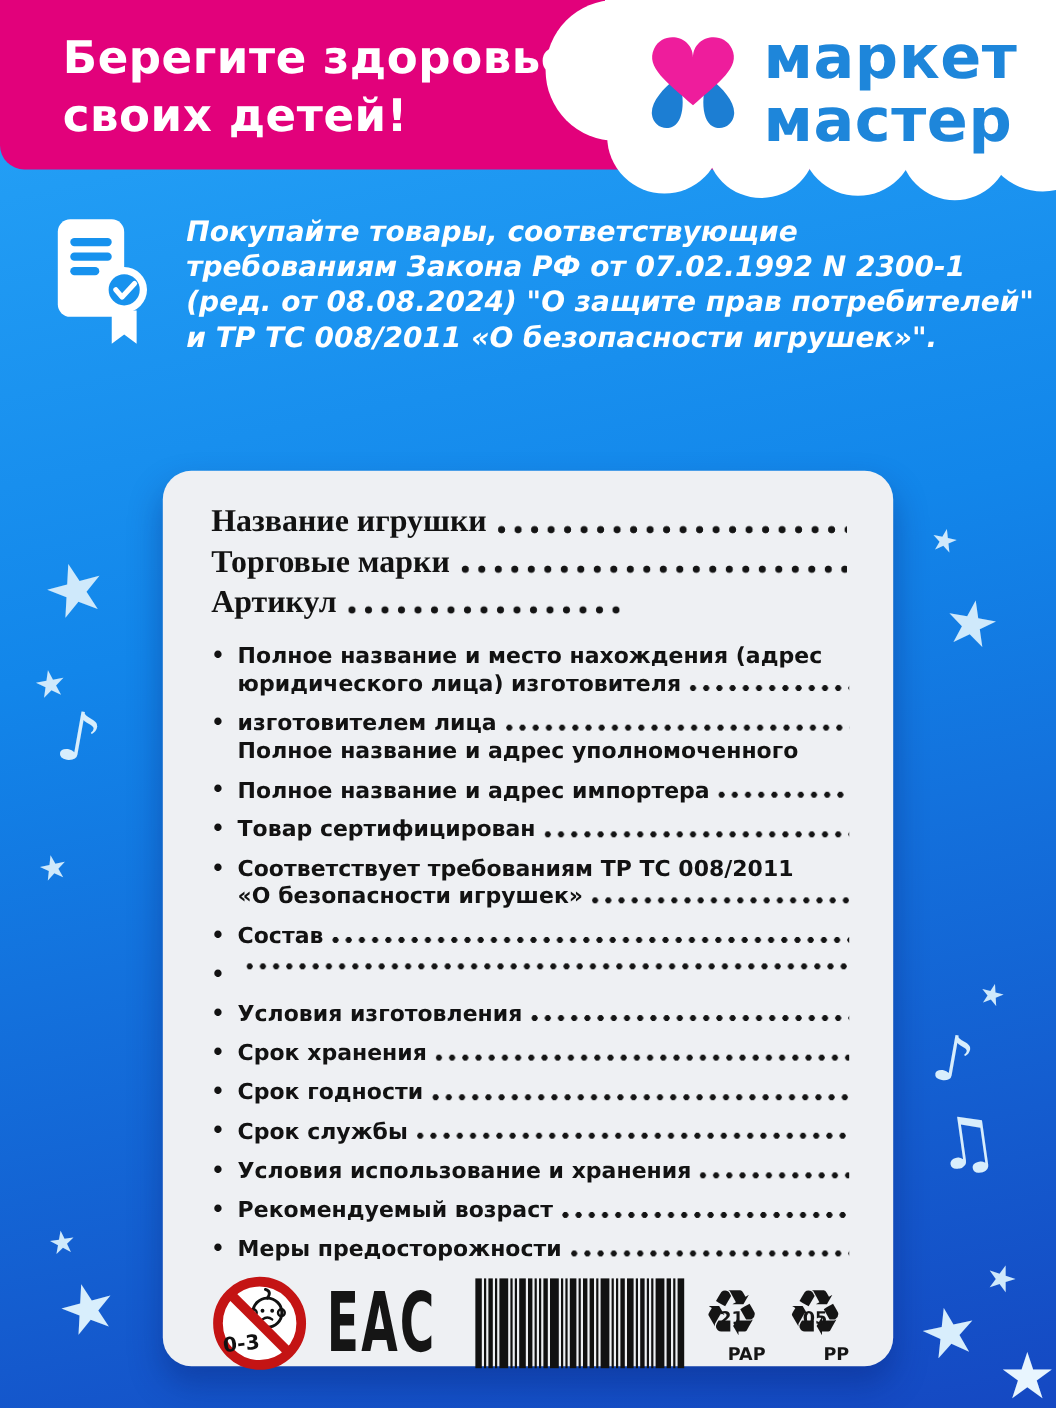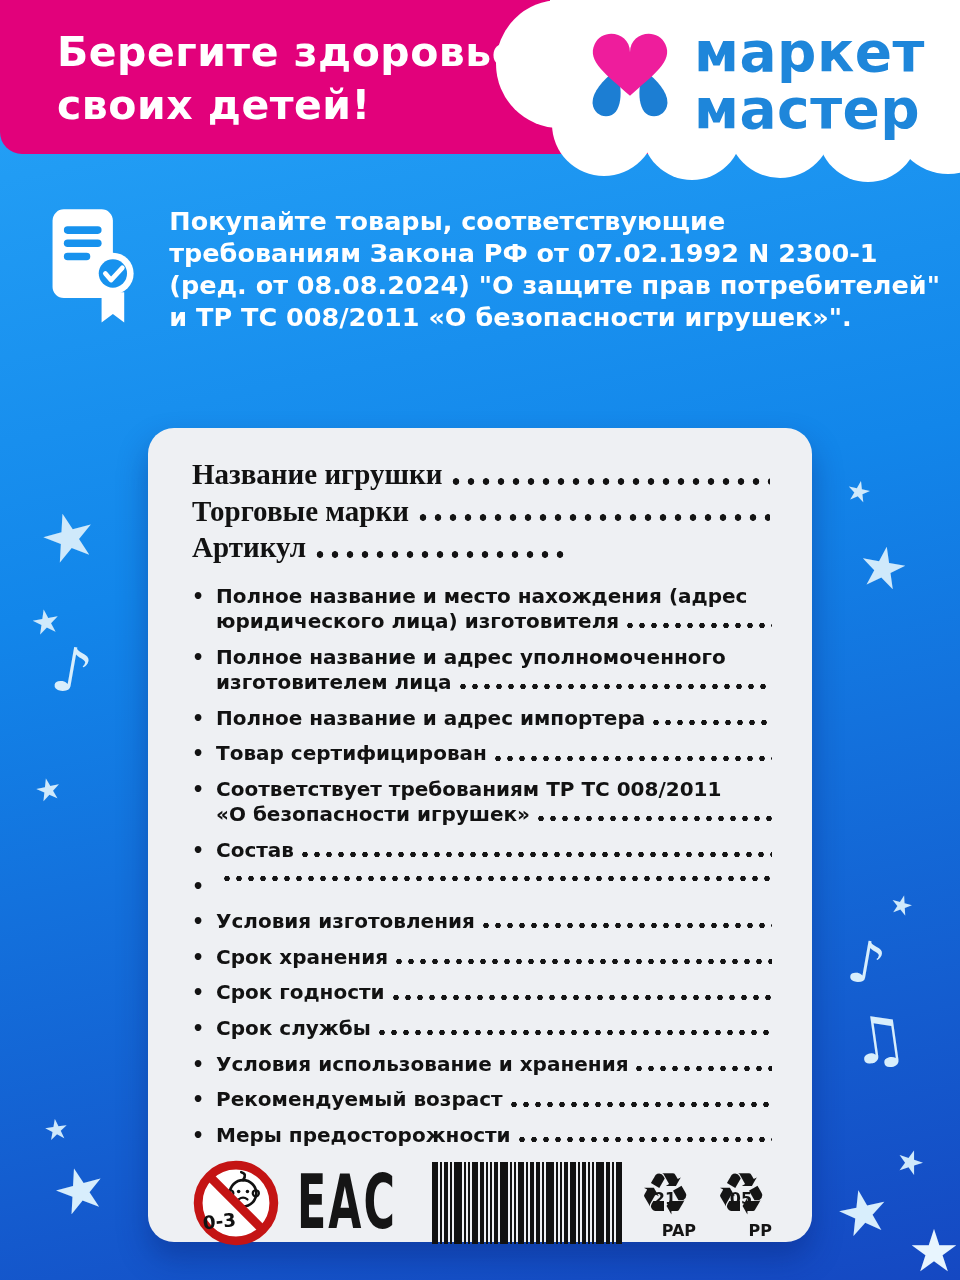--- a/index.html
+++ b/index.html
@@ -21,21 +21,21 @@
   }
   
   .cloud{position:absolute; right:0; top:0; width:480px; height:190px;}
   .cloud-svg{position:absolute; left:0; top:0;}
   .logo-mark{position:absolute; left:104px; top:22px;}
   .logo-text{
     position:absolute; left:214px; top:24px; color:var(--logo-blue,#1e86da);
     font-size:55px; line-height:1.04; letter-spacing:.5px;
   }
   
-  .intro{position:absolute; left:45px; top:200px; right:20px; display:flex; gap:30px; align-items:flex-start;}
+  .intro{position:absolute; left:45px; top:190px; right:20px; display:flex; gap:30px; align-items:flex-start;font-style:italic;}
   .intro-text{color:#ffffff; font-size:25.5px; line-height:1.26; padding-top:5px;}
   .intro-text div{white-space:nowrap;}
   
   .banner{
     position:absolute; left:55px; top:347px; right:55px; height:59px;
     background:var(--pink,#f30f9f); border-radius:30px;
     display:flex; align-items:center; justify-content:center;
     color:#fff; font-size:30px; white-space:nowrap;
     box-shadow:0 6px 16px rgba(120,0,90,.45);
   }
@@ -178,25 +178,25 @@
             <div class="line">
               <span class="txt">юридического лица) изготовителя</span>
               <span class="dots dots-sm"></span>
             </div>
           </div>
         </div>
         <div class="item">
           <span class="bullet">•</span>
           <div class="content">
             <div class="line">
+              <span class="txt">изготовителем лица</span>
+              <span class="dots dots-sm"></span>
+            </div>
+            <div class="line">
               <span class="txt">Полное название и адрес уполномоченного</span>
-            </div>
-            <div class="line">
-              <span class="txt">изготовителем лица</span>
-              <span class="dots dots-sm"></span>
             </div>
           </div>
         </div>
         <div class="item">
           <span class="bullet">•</span>
           <div class="content">
             <div class="line">
               <span class="txt">Полное название и адрес импортера</span>
               <span class="dots dots-sm"></span>
             </div>

